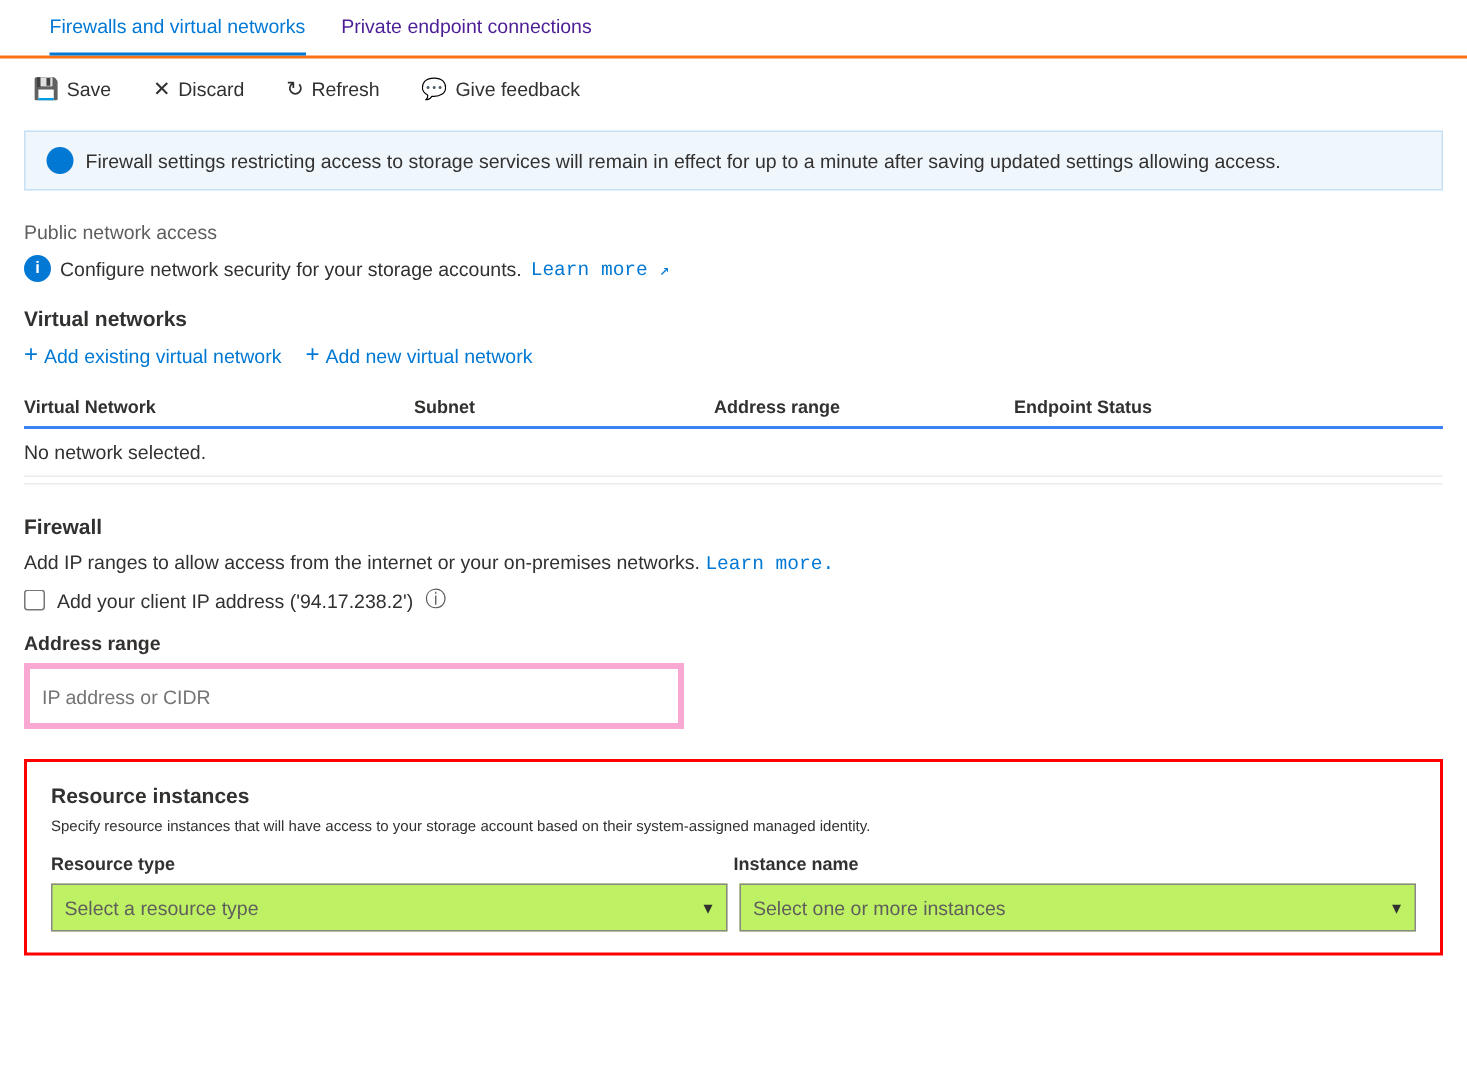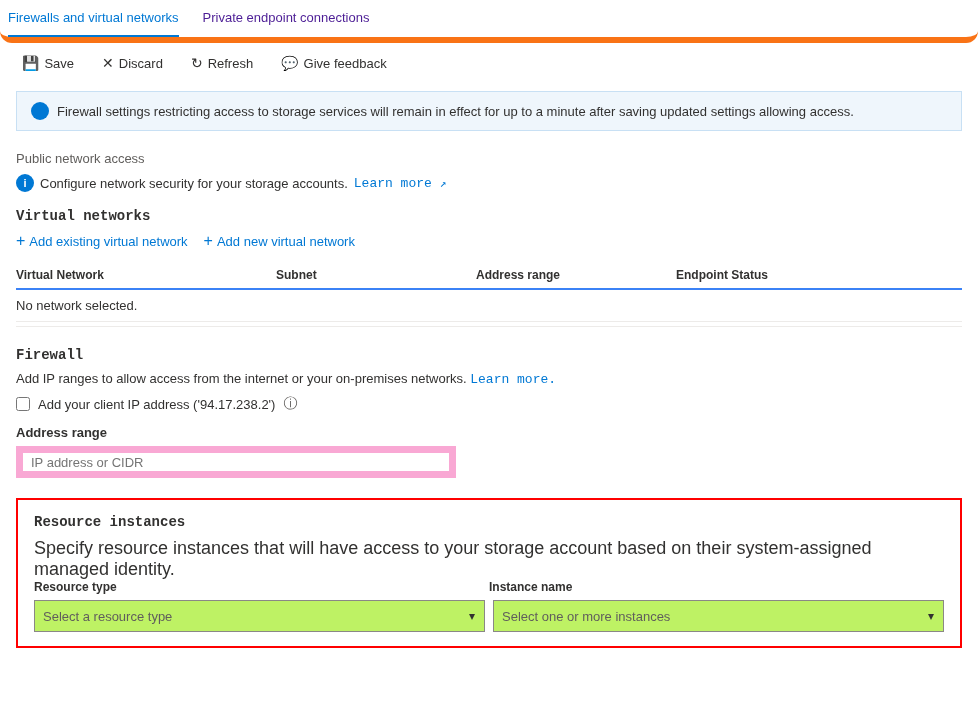--- a/index.html
+++ b/index.html
@@ -6,23 +6,22 @@
     body {
       font-family: 'Segoe UI', Arial, sans-serif;
       font-size: 13px;
       color: #323130;
       background: #fff;
       width: 978px;
       min-height: 720px;
     }
     .tab-bar {
       display: flex;
-      border-bottom: 6px solid #f97316;
-      padding: 0 8px;
-      border-radius: 12px;
+      border-bottom: 2px solid #f97316;
+      padding: 0 33px;
     }
     .tab {
       padding: 10px 0;
       margin-right: 24px;
       cursor: pointer;
       font-size: 13px;
       color: #4c1d95;
       border-bottom: 2px solid transparent;
     }
     .tab.active {
@@ -99,21 +98,20 @@
     .link {
       color: #0078d4;
       cursor: pointer;
       text-decoration: none;
       font-family: Liberation Mono, monospace;
     }
     .section-heading {
       font-size: 14px;
       font-weight: 600;
       margin-bottom: 8px;
-      font-family: Liberation Mono, monospace;
     }
     .virtual-networks-actions {
       display: flex;
       gap: 16px;
       margin-bottom: 12px;
     }
     .add-btn {
       display: flex;
       align-items: center;
       gap: 4px;
@@ -165,34 +163,35 @@
       height: 14px;
       cursor: pointer;
     }
     .address-range-label {
       font-size: 13px;
       font-weight: 600;
       margin-bottom: 6px;
     }
     .text-input {
       width: 440px;
-      height: 32px;
-      border: 7px solid #f9a8d4;
+      height: 44px;
+      border: 4px solid #f9a8d4;
       padding: 4px 8px;
       font-size: 13px;
       outline: none;
     }
     .resource-instances-box {
       margin-top: 20px;
       border: 2px solid red;
       padding: 14px 16px;
     }
     .resource-desc {
-      font-size: 18px;
-      color: #323130;
+      font-size: 10px;
+      color: #323130;
+      margin-bottom: 12px;
     }
     .resource-table-header {
       display: grid;
       grid-template-columns: 1fr 1fr;
       margin-bottom: 6px;
     }
     .resource-col-header {
       font-size: 12px;
       font-weight: 600;
       color: #323130;

